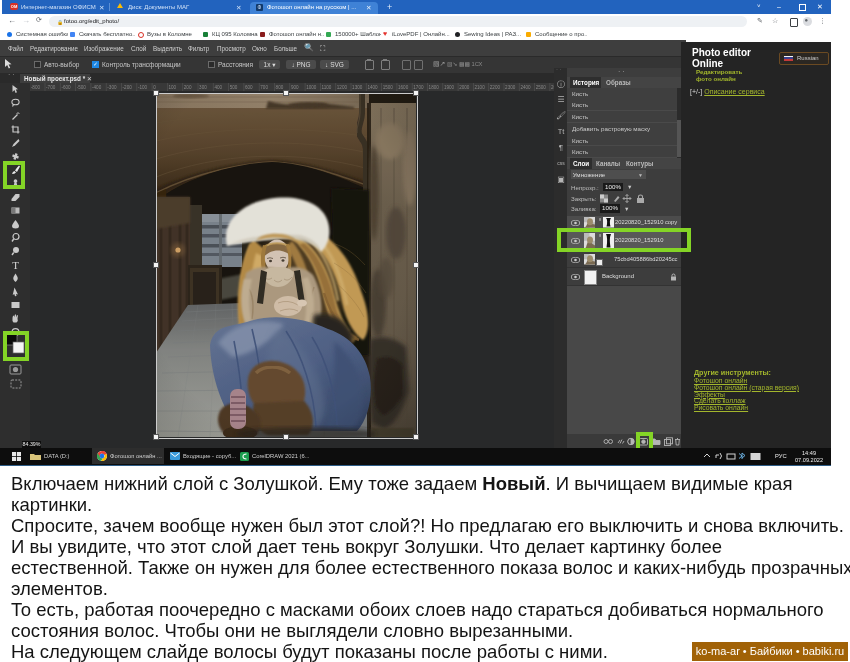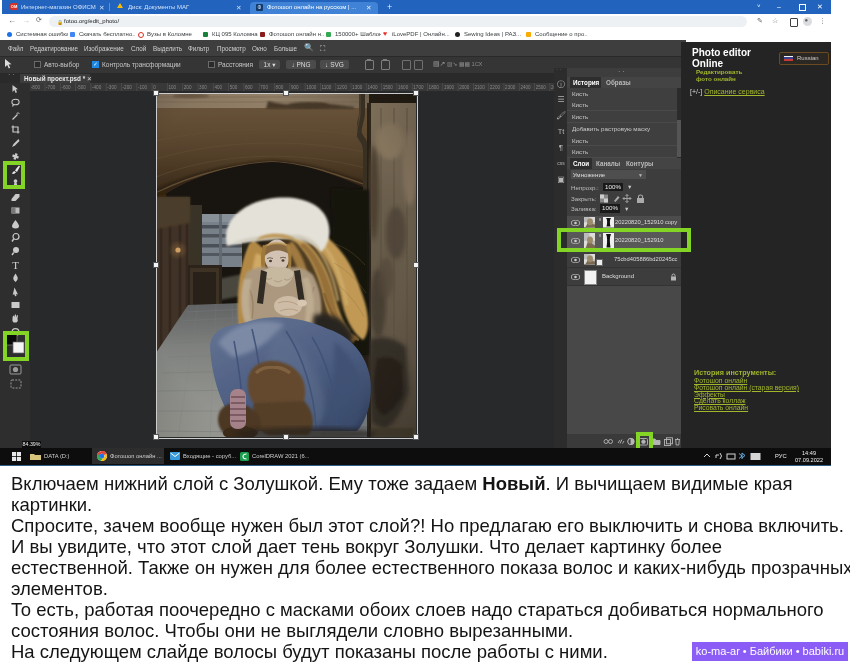--- a/index.html
+++ b/index.html
@@ -610,21 +610,21 @@
   <div class="abs txt" style="left:692px;top:48px;color:#fff;font-size:10px;font-weight:bold;line-height:10.5px;">Photo editor<br>Online</div>
   <div class="abs" style="left:779px;top:52px;width:48px;height:11px;background:#2b2722;border:1px solid #6b4a22;border-radius:2px;"></div>
   <div class="abs" style="left:784px;top:55.5px;width:9px;height:5.5px;">
     <div style="height:1.9px;background:#f5f5f5;"></div>
       <div style="height:1.8px;background:#39418f;"></div>
       <div style="height:1.8px;background:#c23a3a;"></div>
   </div>
   <div class="abs txt" style="left:797px;top:55px;color:#ccc;font-size:6px;">Russian</div>
   <div class="abs txt" style="left:696px;top:69px;color:#a3b62c;font-size:6.2px;font-weight:bold;line-height:6.6px;">Редактировать<br>фото онлайн</div>
   <div class="abs txt" style="left:690px;top:88px;color:#d8d8d8;font-size:7px;">[+/-] <span style="color:#a3b62c;text-decoration:underline;">Описание сервиса</span></div>
-  <div class="abs txt" style="left:694px;top:368px;color:#a3b62c;font-size:7.2px;font-weight:bold;">История инструменты:</div>
+  <div class="abs txt" style="left:694px;top:368px;color:#a3b62c;font-size:7.2px;font-weight:bold;">Другие инструменты:</div>
   <div class="abs txt" style="left:694px;top:378px;color:#a3b62c;font-size:6.8px;line-height:6.8px;text-decoration:underline;">Фотошоп онлайн<br>Фотошоп онлайн (старая версия)<br>Эффекты<br>Сделать коллаж<br>Рисовать онлайн</div>
 
   <div class="abs" style="left:3px;top:160.5px;width:22px;height:28px;border:4px solid #84d426;box-sizing:border-box;"></div>
   <div class="abs" style="left:3px;top:331px;width:26px;height:30px;border:4.5px solid #84d426;box-sizing:border-box;"></div>
   <div class="abs" style="left:557px;top:228px;width:134px;height:24px;border:4.5px solid #84d426;box-sizing:border-box;"></div>
   <div class="abs" style="left:636px;top:432px;width:17px;height:25px;border:4px solid #84d426;box-sizing:border-box;"></div>
 
   <div class="abs txt" style="left:22px;top:440.5px;width:19px;height:7px;background:#0d0d0d;color:#eee;font-size:5.3px;line-height:7px;text-align:center;">84.39%</div>
   <div class="abs" style="left:0px;top:447.5px;width:831px;height:17px;background:#0d0d0d;"></div>
   <svg class="abs" style="left:12px;top:451.5px;" width="9" height="9">
@@ -678,15 +678,15 @@
     картинки.<br>
     Спросите, зачем вообще нужен был этот слой?! Но предлагаю его выключить и снова включить.<br>
     И вы увидите, что этот слой дает тень вокруг Золушки. Что делает картинку более<br>
     естественной. Также он нужен для более естественного показа волос и каких-нибудь прозрачных<br>
     элементов.<br>
     То есть, работая поочередно с масками обоих слоев надо стараться добиваться нормального<br>
     состояния волос. Чтобы они не выглядели словно вырезанными.<br>
     На следующем слайде волосы будут показаны после работы с ними.
   </div>
 
-  <div class="abs txt" style="left:692px;top:642px;width:156px;height:19px;background:#8b5cf6;color:#fff;font-size:11px;line-height:19px;text-align:center;">ko-ma-ar • Байбики • babiki.ru</div>
+  <div class="abs txt" style="left:692px;top:642px;width:156px;height:19px;background:#a16207;color:#fff;font-size:11px;line-height:19px;text-align:center;">ko-ma-ar • Байбики • babiki.ru</div>
 
 </div>
 
 </body></html>

